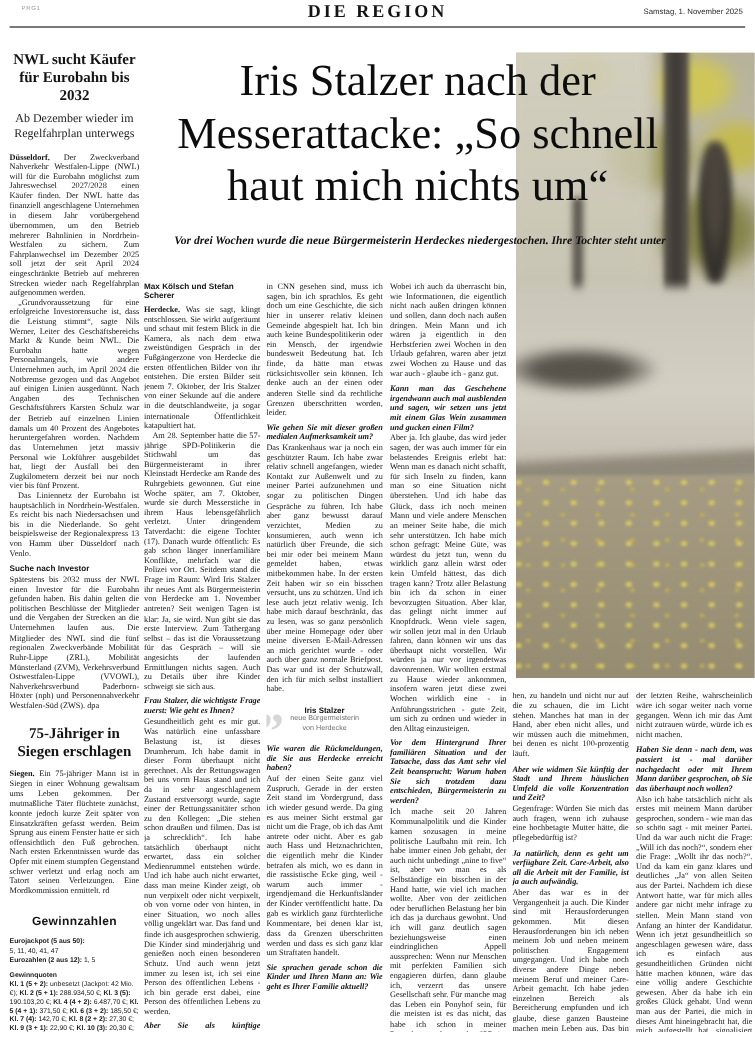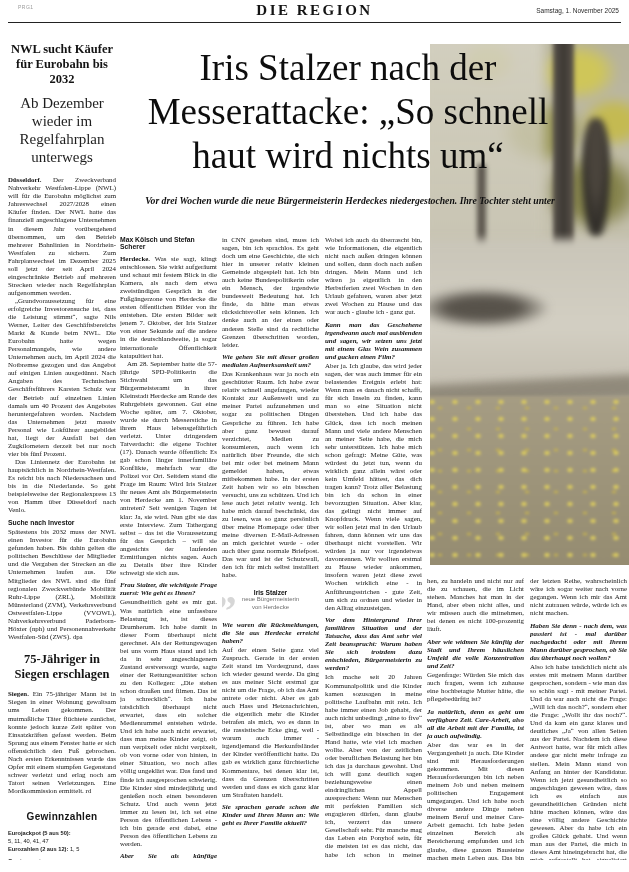--- a/index.html
+++ b/index.html
@@ -11,21 +11,21 @@
            font-size:5px;color:#9a9a9a;letter-spacing:.5px;}
   .pg-title{position:absolute;left:0;right:0;top:2px;text-align:center;
             font-size:15px;font-weight:bold;letter-spacing:2.5px;}
   .pg-date{position:absolute;right:10px;top:7px;font-family:"Liberation Sans",sans-serif;
            font-size:6.5px;color:#2b2b2b;}
   .pg-rule{position:absolute;left:8px;right:8px;top:22px;border-top:1.8px solid #222;}
 
   
   #rail{position:absolute;left:8px;top:40px;width:108px;}
   .blk-headline{font-size:12.5px;font-weight:bold;text-align:center;line-height:1.18;margin:2px 1px 8px;}
-  .blk-deck{font-size:15px;text-align:center;line-height:1.2;color:#1e1e1e;margin:0 1px 10px;}
+  .blk-deck{font-size:10px;text-align:center;line-height:1.2;color:#1e1e1e;margin:0 1px 10px;}
   .blk-headline2{font-size:12.5px;font-weight:bold;text-align:center;line-height:1.22;margin:11px 1px 8px;}
   .blk-crosshead{font-family:"Liberation Sans",sans-serif;font-size:6.8px;font-weight:bold;margin:5px 0 2px;}
   .blk-lottohead{font-family:"Liberation Sans",sans-serif;font-size:10px;font-weight:bold;
                  text-align:center;margin:16px 0 8px;letter-spacing:.3px;}
   p.blk-lotto{font-family:"Liberation Sans",sans-serif;font-size:5.7px;line-height:7.1px;
               margin:0 0 1px;text-align:left;color:#1a1a1a;}
   p.blk-lotto .b{font-weight:bold;}
   p.blk-lotto.gap{margin-top:5px;}
 
   
@@ -133,21 +133,21 @@
     <div class="ph-person"></div>
     <div class="ph-path"></div>
     <div class="ph-bush"></div>
     <div class="ph-band"></div>
     <div class="ph-ground"></div>
   </div>
 
   <h1 class="main-headline" style="margin:0;font-weight:normal;">
     <span>Iris Stalzer nach der</span>
     <span>Messerattacke: „So schnell</span>
-    <span>haut wird nichts um“</span>
+    <span>haut mich nichts um“</span>
   </h1>
 
   <div class="standfirst">
     <span>Vor drei Wochen wurde die neue Bürgermeisterin Herdeckes niedergestochen. Ihre Tochter steht unter</span>
   </div>
 
   <div class="col" id="col1">
       <div class="blk-byline">Max Kölsch und Stefan Scherer</div>
       <p class="blk-p noindent"><span class="lead">Herdecke. </span>Was sie sagt, klingt entschlossen. Sie wirkt aufgeräumt und schaut mit festem Blick in die Kamera, als nach dem etwa zweistündigen Gespräch in der Fußgängerzone von Herdecke die ersten öffentlichen Bilder von ihr entstehen. Die ersten Bilder seit jenem 7. Oktober, der Iris Stalzer von einer Sekunde auf die andere in die deutschlandweite, ja sogar internationale Öffentlichkeit katapultiert hat.</p>
       <p class="blk-p">Am 28. September hatte die 57-jährige SPD-Politikerin die Stichwahl um das Bürgermeisteramt in ihrer Kleinstadt Herdecke am Rande des Ruhrgebiets gewonnen. Gut eine Woche später, am 7. Oktober, wurde sie durch Messerstiche in ihrem Haus lebensgefährlich verletzt. Unter dringendem Tatverdacht: die eigene Tochter (17). Danach wurde öffentlich: Es gab schon länger innerfamiliäre Konflikte, mehrfach war die Polizei vor Ort. Seitdem stand die Frage im Raum: Wird Iris Stalzer ihr neues Amt als Bürgermeisterin von Herdecke am 1. November antreten? Seit wenigen Tagen ist klar: Ja, sie wird. Nun gibt sie das erste Interview. Zum Tathergang selbst – das ist die Voraussetzung für das Gespräch – will sie angesichts der laufenden Ermittlungen nichts sagen. Auch zu Details über ihre Kinder schweigt sie sich aus.</p>

